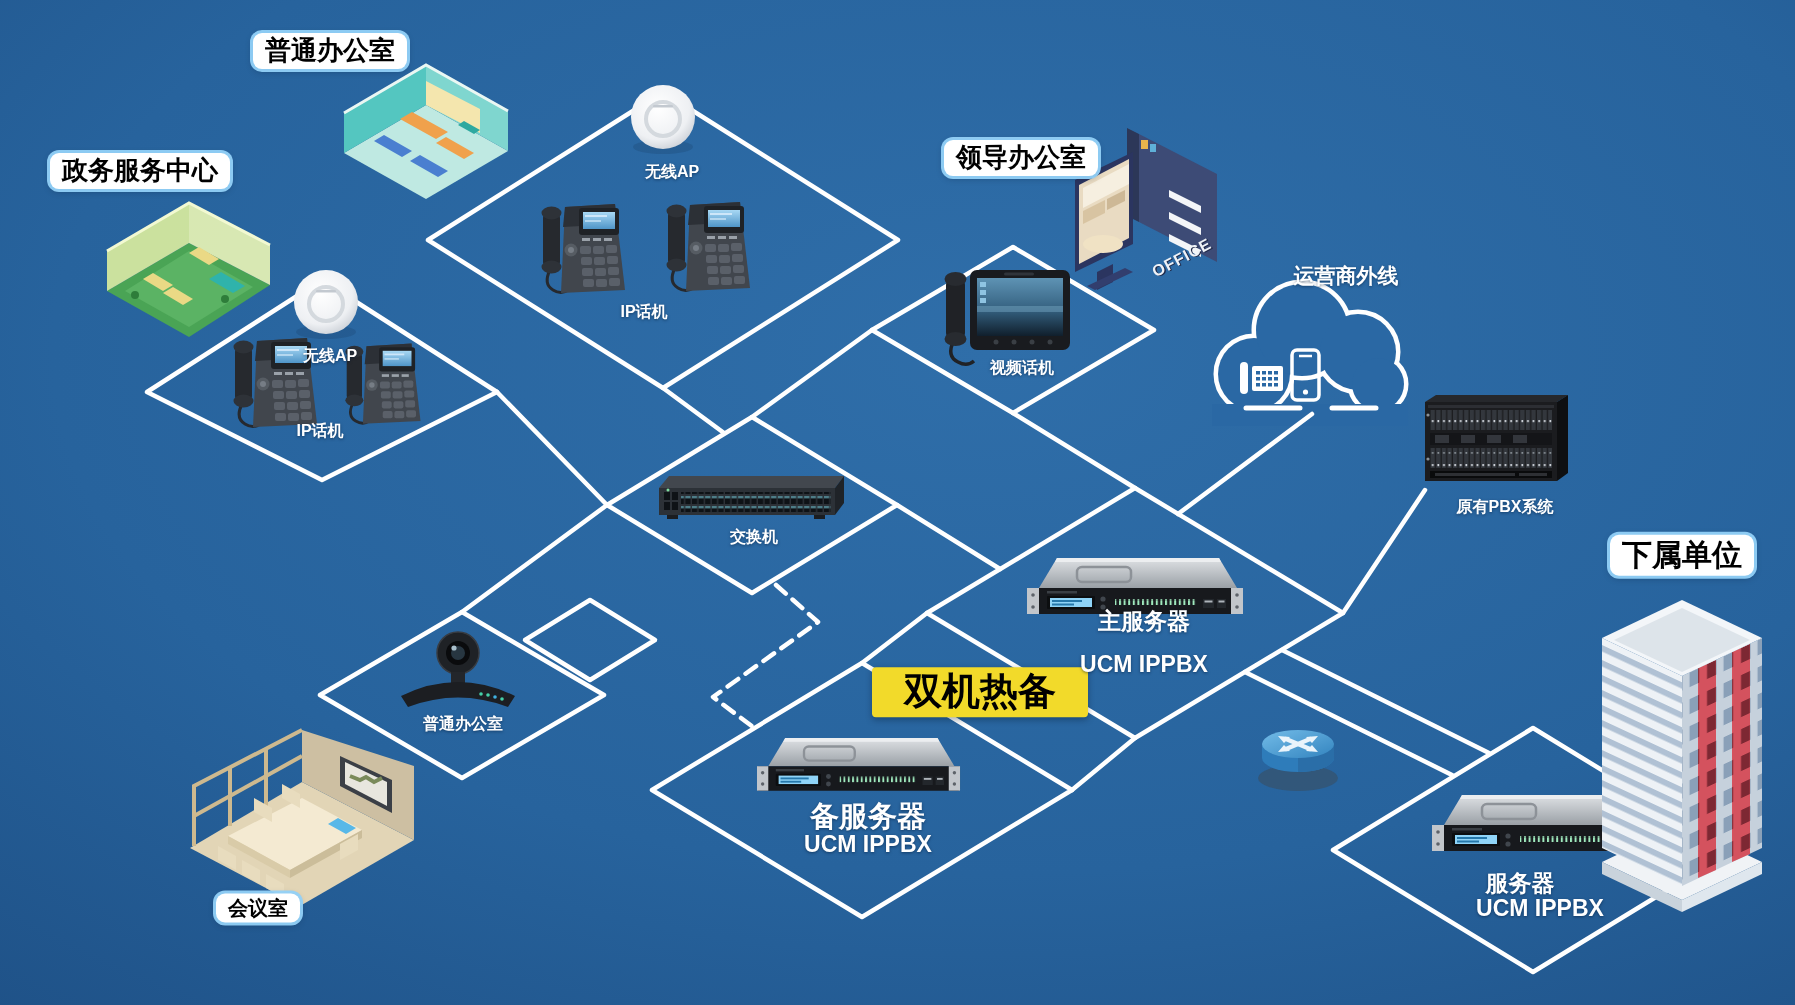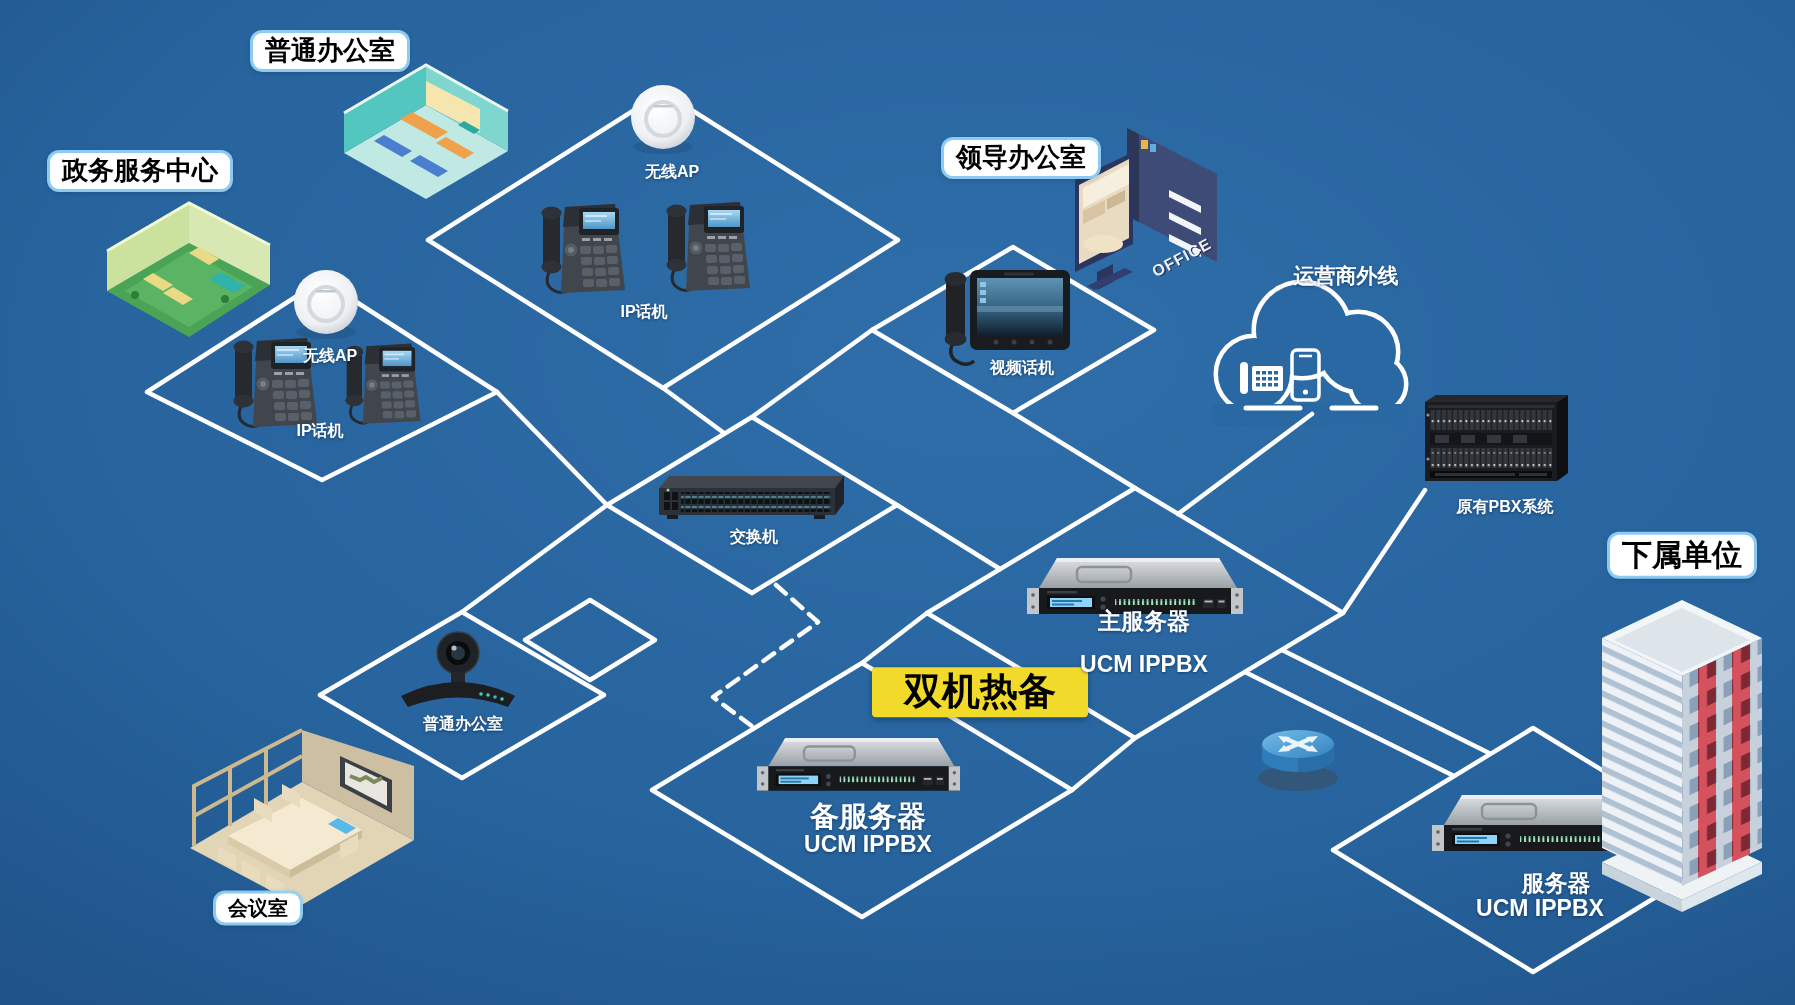--- a/index.html
+++ b/index.html
@@ -415,17 +415,17 @@
 <div class="wlabel" style="left:320px;top:431px">IP话机</div>
 <div class="wlabel" style="left:1022px;top:368px">视频话机</div>
 <div class="wlabel" style="left:1346px;top:276px;font-size:21px">运营商外线</div>
 <div class="wlabel" style="left:1505px;top:507px">原有PBX系统</div>
 <div class="wlabel" style="left:754px;top:537px">交换机</div>
 <div class="wlabel" style="left:1144px;top:622px;font-size:23px">主服务器</div>
 <div class="wlabel" style="left:1144px;top:665px;font-size:23px">UCM IPPBX</div>
 <div class="wlabel" style="left:868px;top:817px;font-size:29px">备服务器</div>
 <div class="wlabel" style="left:868px;top:845px;font-size:23px">UCM IPPBX</div>
 <div class="wlabel" style="left:463px;top:724px">普通办公室</div>
-<div class="wlabel" style="left:1556px;top:884px;font-size:23px">服务器</div>
+<div class="wlabel" style="left:1520px;top:884px;font-size:23px">服务器</div>
 <div class="wlabel" style="left:1540px;top:909px;font-size:23px">UCM IPPBX</div>
 <div class="sign" style="left:1182px;top:258px">OFFICE</div>
 
 </div>
 
 </body></html>

